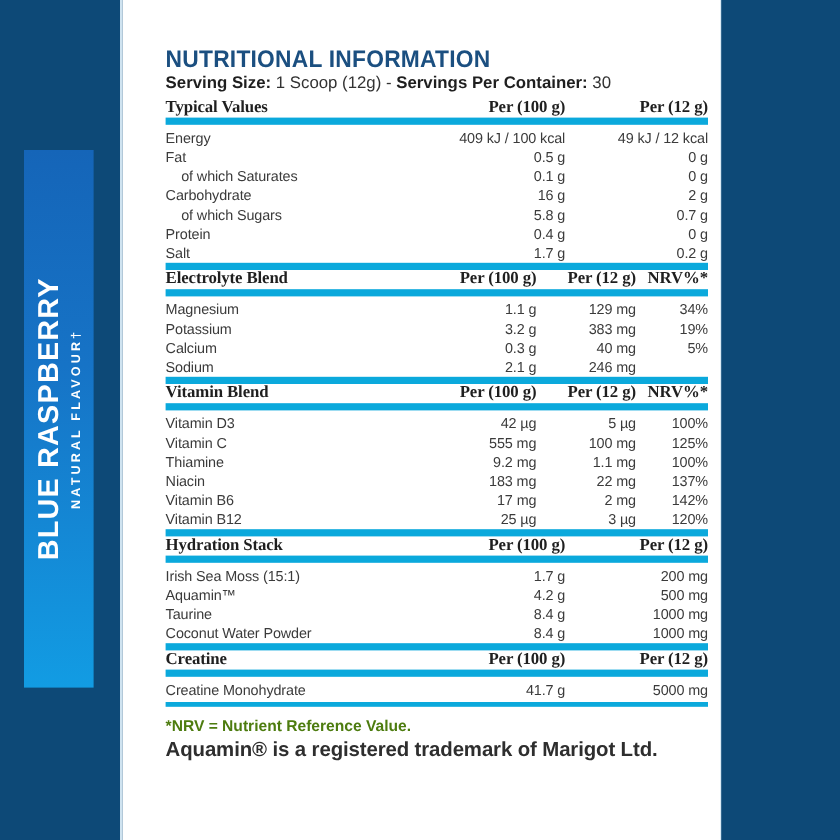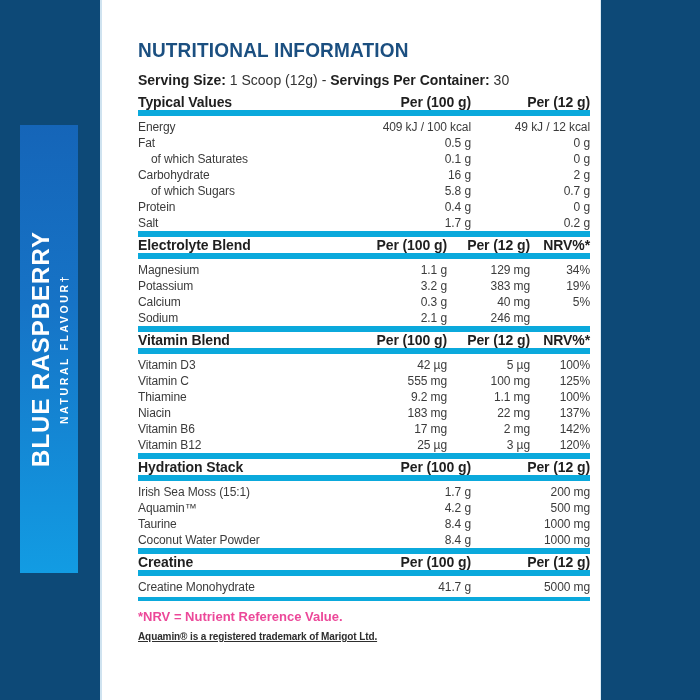--- a/index.html
+++ b/index.html
@@ -17,37 +17,37 @@
   .flavour-rotor{position:absolute;left:50%;top:50%;width:448px;height:58px;
                  transform:translate(-50%,-50%) rotate(-90deg);
                  display:flex;flex-direction:column;align-items:center;justify-content:center;}
   .flavour-name{color:#ffffff;font-weight:bold;font-size:24px;letter-spacing:1px;line-height:24px;white-space:nowrap;}
   .flavour-sub{color:#ffffff;font-size:10.5px;letter-spacing:2.6px;margin-top:5px;white-space:nowrap;font-weight:bold;}
 
   
   .content{position:absolute;left:138px;top:40px;width:452px;color:#3b3b3b;}
   .page-title{font-size:20px;line-height:20px;font-weight:bold;color:#1b4f80;
               transform:scaleX(.95);transform-origin:0 50%;white-space:nowrap;letter-spacing:.2px;}
-  .serving{font-size:14px;line-height:16px;margin-top:12px;color:#333;}
+  .serving{font-size:14px;line-height:16px;margin-top:0;color:#333;}
   .serving b{color:#1f1f1f;}
 
   .sections{margin-top:6px;}
   .row{display:grid;line-height:16px;font-size:12px;color:#3b3b3b;letter-spacing:-.1px;}
   .cols2{grid-template-columns:1fr 140px 119px;}
   .cols3{grid-template-columns:1fr 100px 83px 60px;}
   .row .val{text-align:right;white-space:nowrap;}
-  .row.header{font-weight:bold;font-size:14px;color:#1f1f1f;line-height:16px;}
+  .row.header{font-weight:bold;font-size:14px;color:#1f1f1f;line-height:16px;font-family:Liberation Serif, serif;}
   .sec-title{white-space:nowrap;}
   .indent{padding-left:13px;}
   .bar{height:6px;background:#0ba9dc;}
   .bar-final{height:4px;margin-top:2px;}
   .sec-rows{padding:3px 0 0;}
 
-  .footnote-nrv{font-size:13px;font-weight:bold;color:#ec4899;margin-top:8px;line-height:15px;}
-  .footnote-aquamin{font-size:10px;font-weight:bold;color:#2e2e2e;margin-top:6px;line-height:13px;letter-spacing:-.1px;text-decoration:underline;}
+  .footnote-nrv{font-size:13px;font-weight:bold;color:#4d7c0f;margin-top:8px;line-height:15px;}
+  .footnote-aquamin{font-size:17px;font-weight:bold;color:#2e2e2e;margin-top:6px;line-height:13px;letter-spacing:-.1px;}
 </style>
 </head>
 <body>
 
 <div class="canvas">
 
   <div class="panel panel-left">
     <div class="flavour-banner">
       <div class="flavour-rotor">
         <div class="flavour-name">BLUE RASPBERRY</div>

